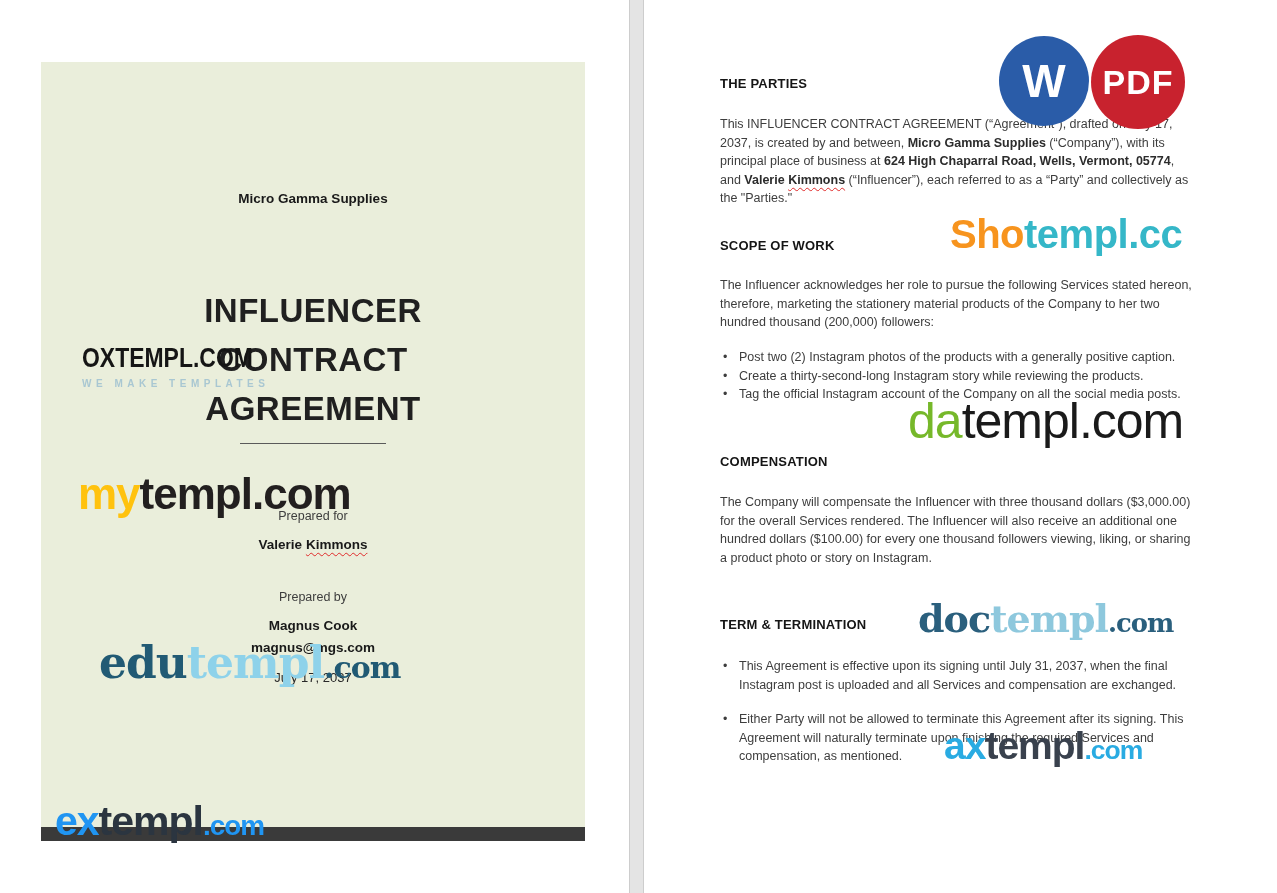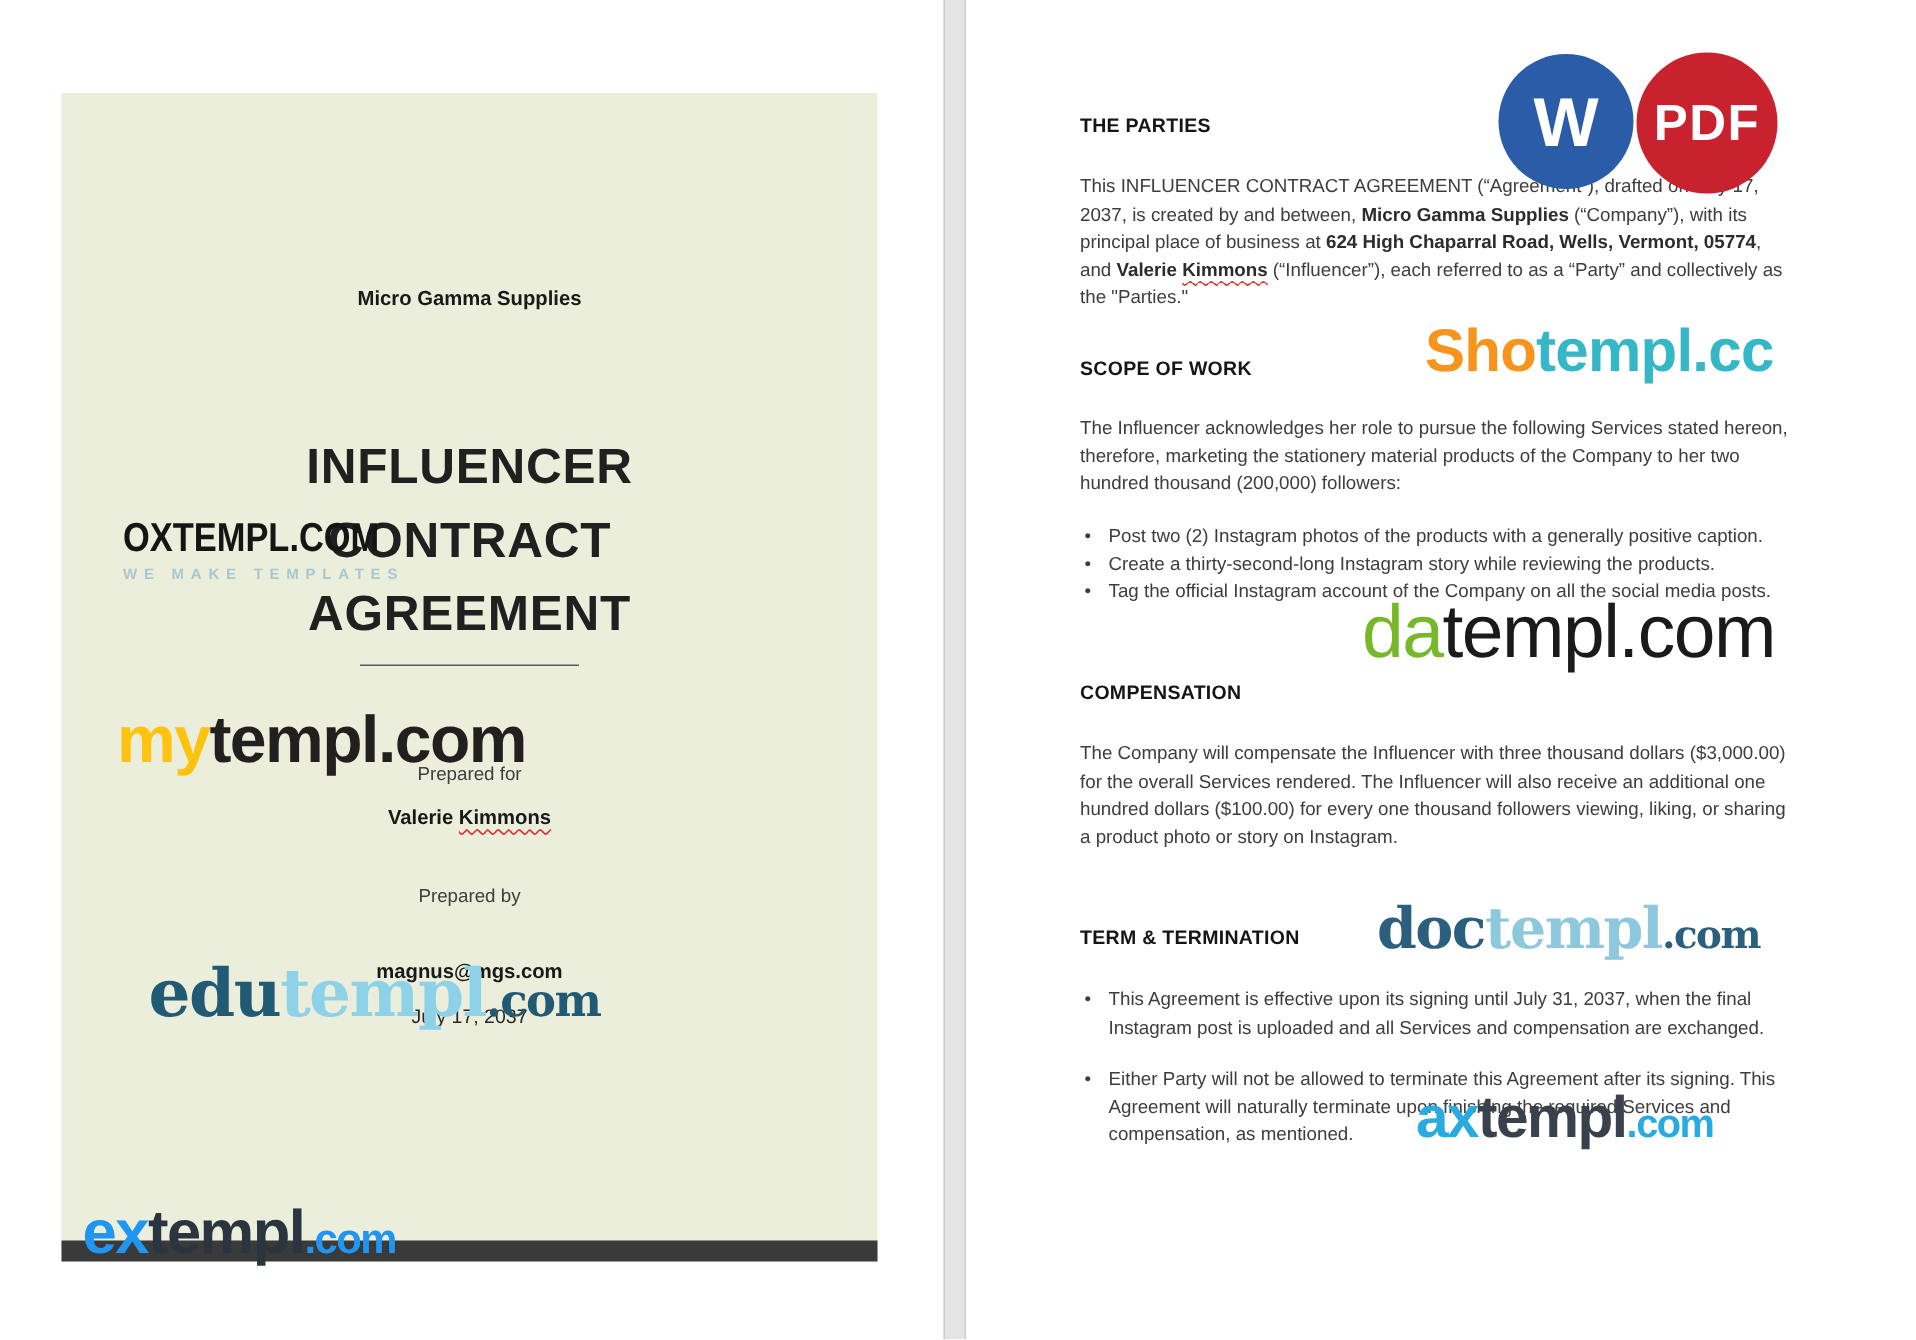--- a/index.html
+++ b/index.html
@@ -96,20 +96,21 @@
         <div>INFLUENCER</div>
         <div>CONTRACT</div>
         <div>AGREEMENT</div>
       </div>
       <div class="title-rule"></div>
 
       <div class="centered pf-label">Prepared for</div>
       <div class="centered pf-name"><span>Valerie </span><span class="sq">Kimmons</span></div>
 
       <div class="centered pb-label">Prepared by</div>
+      <div class="centered pb-name">Magnus Cook</div>
       <div class="centered pb-email">magnus@mgs.com</div>
       <div class="centered pb-date">July 17, 2037</div>
 
       <div class="cover-bar"></div>
     </div>
 
 
     <div class="wm wm-oxtempl">
       <div class="main" style="color: rgb(21, 21, 21);">OXTEMPL.COM</div>
       <div class="tagline" style="color: rgb(169, 199, 210);">WE MAKE TEMPLATES</div>

